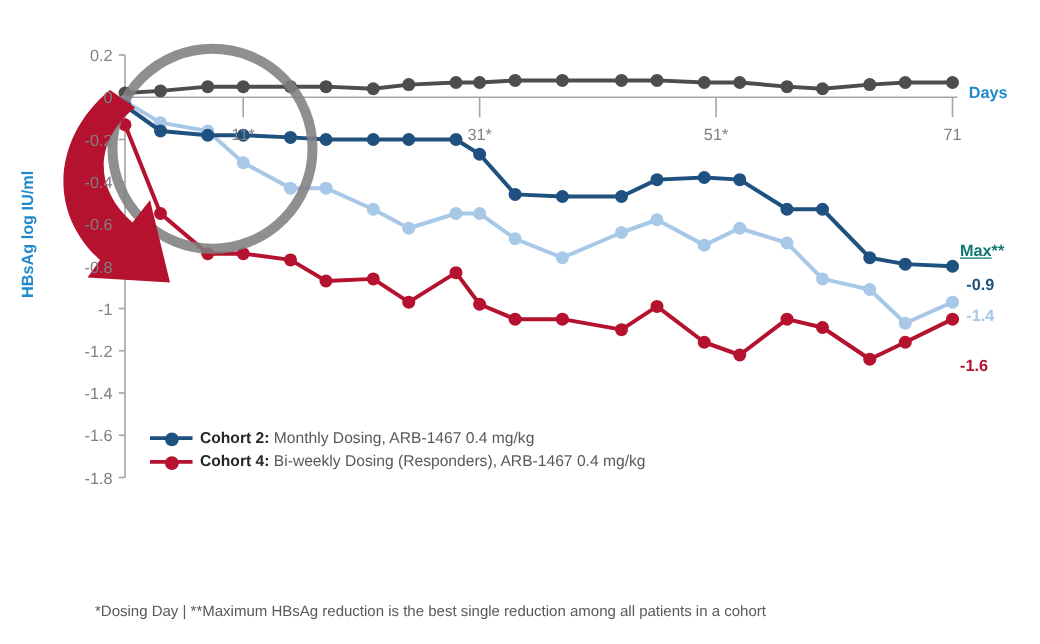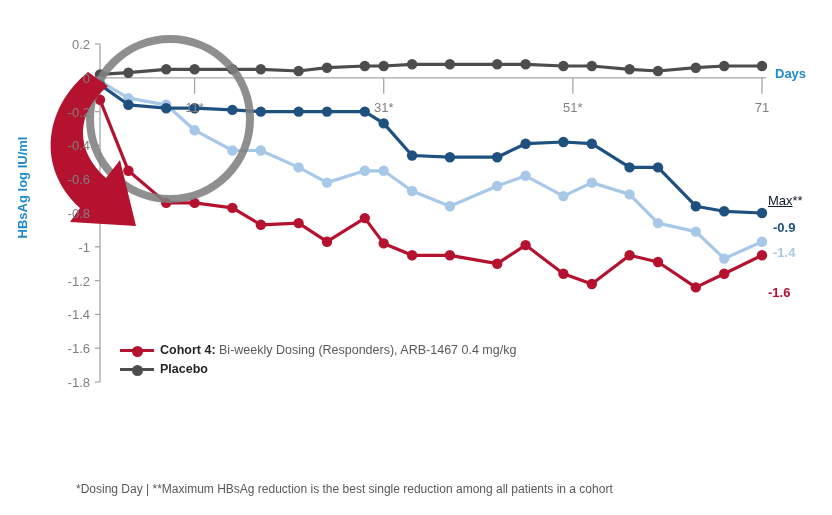--- a/index.html
+++ b/index.html
@@ -5,21 +5,21 @@
   html,body{margin:0;padding:0;}
   body{width:832px;height:515px;background:#ffffff;font-family:"Liberation Sans",sans-serif;overflow:hidden;}
   #root{position:relative;width:832px;height:383px;}
   svg.chart{position:absolute;left:0;top:0;width:832px;height:515px;}
   .ylabel{
     position:absolute;left:-38px;top:180px;width:120px;
     transform:rotate(-90deg);transform-origin:50% 50%;
     color:#1F8ACB;font-weight:bold;font-size:13px;text-align:center;letter-spacing:0px;
   }
   .days-label{position:absolute;left:775px;top:66px;color:#1F8ACB;font-weight:bold;font-size:13px;}
-  .max-label{position:absolute;left:768px;top:193px;color:#0f172a;font-weight:normal;font-size:13px;}
+  .max-label{position:absolute;left:768px;top:193px;color:#0f766e;font-weight:bold;font-size:13px;}
   .max-label u{text-decoration:underline;}
   .maxval{position:absolute;font-weight:bold;font-size:13px;}
   .mv-c2{left:773px;top:220px;color:#1F5180;}
   .mv-c4{left:773px;top:245px;color:#A8C8E8;}
   .mv-c4r{left:768px;top:285px;color:#B4122F;}
   .legend{position:absolute;left:120px;top:340px;}
   .legrow{display:flex;align-items:center;height:19px;}
   .legmark{width:34px;height:14px;position:relative;margin-right:6px;flex:0 0 34px;}
   .legmark i{position:absolute;left:0;top:6px;width:34px;height:3px;display:block;}
   .legmark b{position:absolute;left:12px;top:3px;width:11px;height:11px;border-radius:50%;display:block;}
@@ -182,28 +182,28 @@
   <div class="days-label">Days</div>
 
   <div class="max-label"><u>Max</u><span>**</span></div>
   <div class="maxval mv-c2">-0.9</div>
   <div class="maxval mv-c4">-1.4</div>
   <div class="maxval mv-c4r">-1.6</div>
 
   <div class="legend" id="legend">
       <div class="legrow">
         <span class="legmark">
+          <i style="background: rgb(31, 81, 128);"></i>
+          <b style="background: rgb(31, 81, 128);"></b>
+        </span>
+        <span class="legtext"><strong>Cohort 2:</strong><span> Monthly Dosing, ARB-1467 0.4 mg/kg</span></span>
+      </div>
+      <div class="legrow">
+        <span class="legmark">
           <i style="background: rgb(180, 18, 47);"></i>
           <b style="background: rgb(180, 18, 47);"></b>
         </span>
         <span class="legtext"><strong>Cohort 4:</strong><span> Bi-weekly Dosing (Responders), ARB-1467 0.4 mg/kg</span></span>
       </div>
-      <div class="legrow">
-        <span class="legmark">
-          <i style="background: rgb(77, 77, 77);"></i>
-          <b style="background: rgb(77, 77, 77);"></b>
-        </span>
-        <span class="legtext"><strong>Placebo</strong><span></span></span>
-      </div>
     </div>
 
   <div class="footnote">*Dosing Day | **Maximum HBsAg reduction is the best single reduction among all patients in a cohort</div>
 </div>
 
 </body></html>

